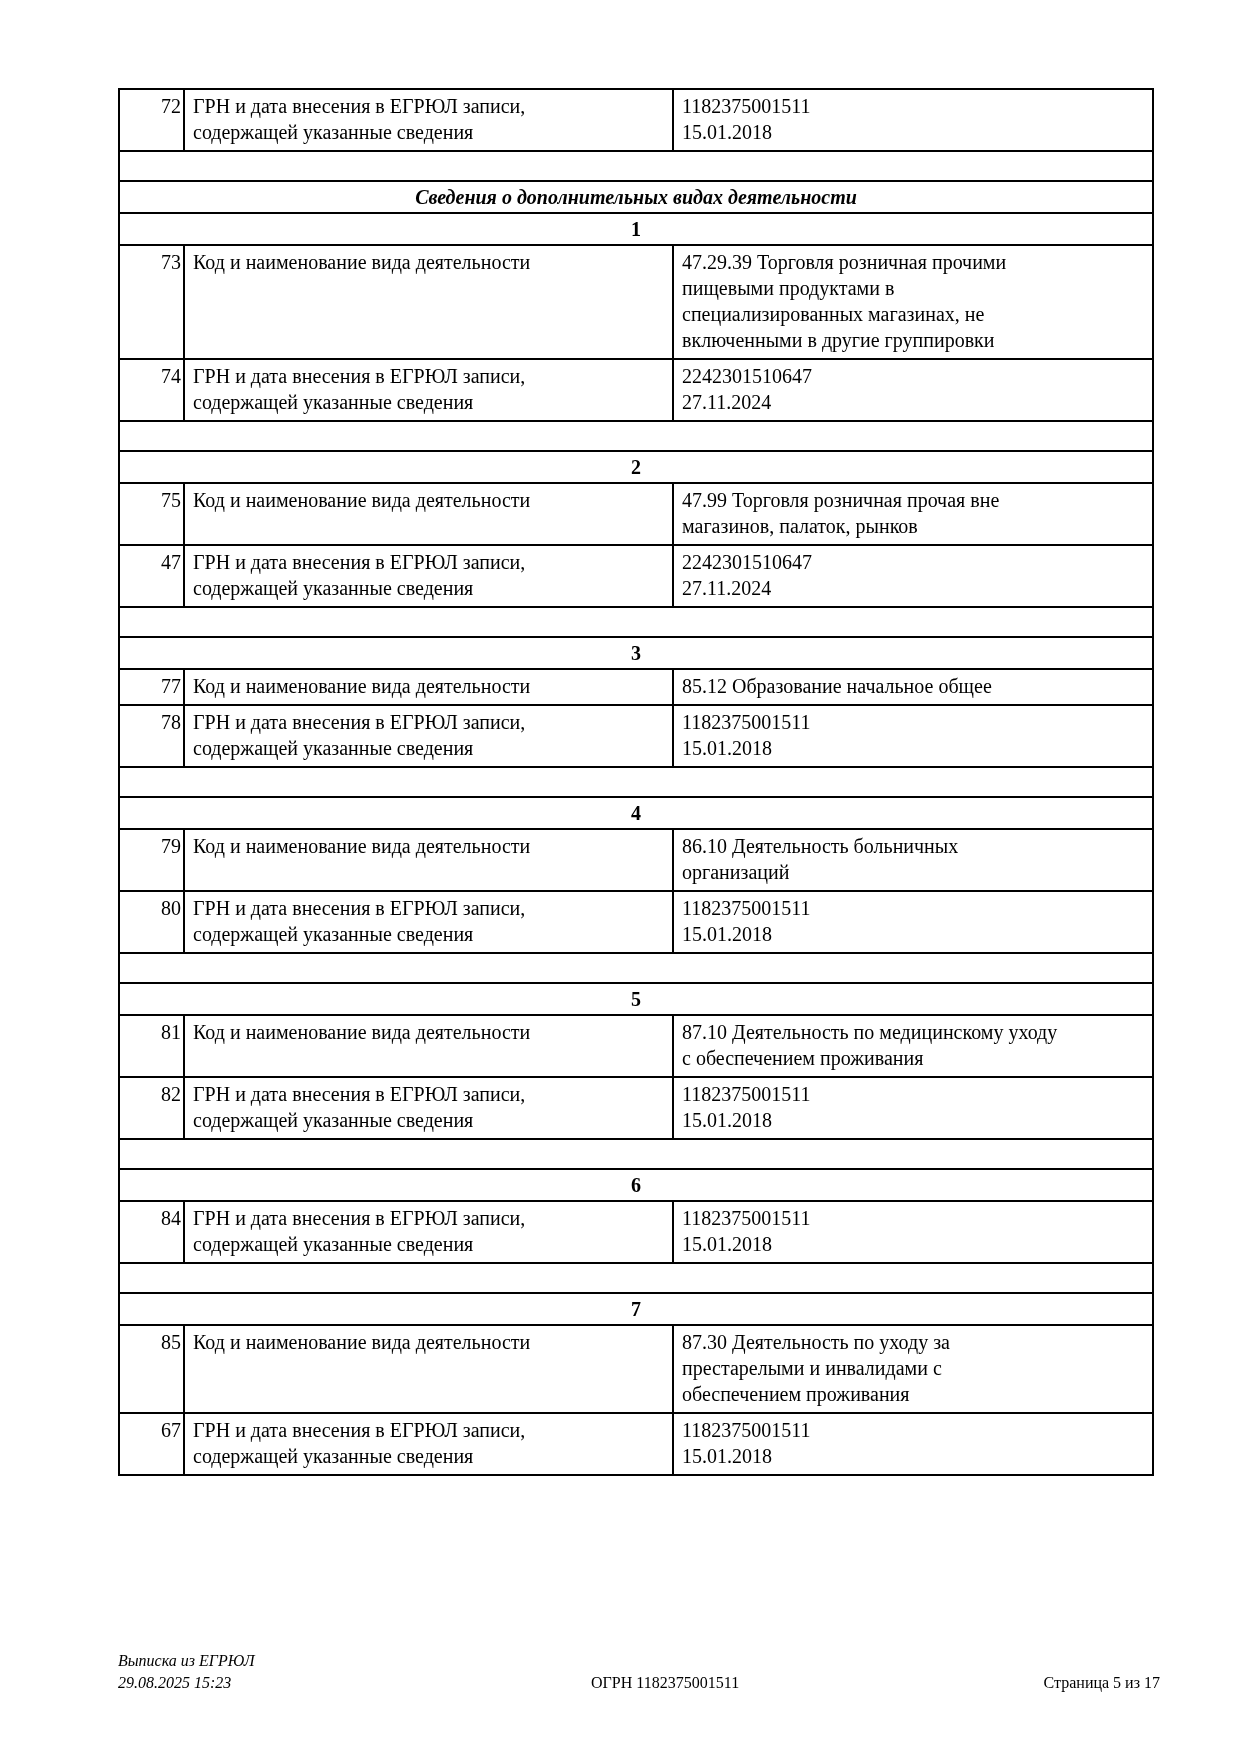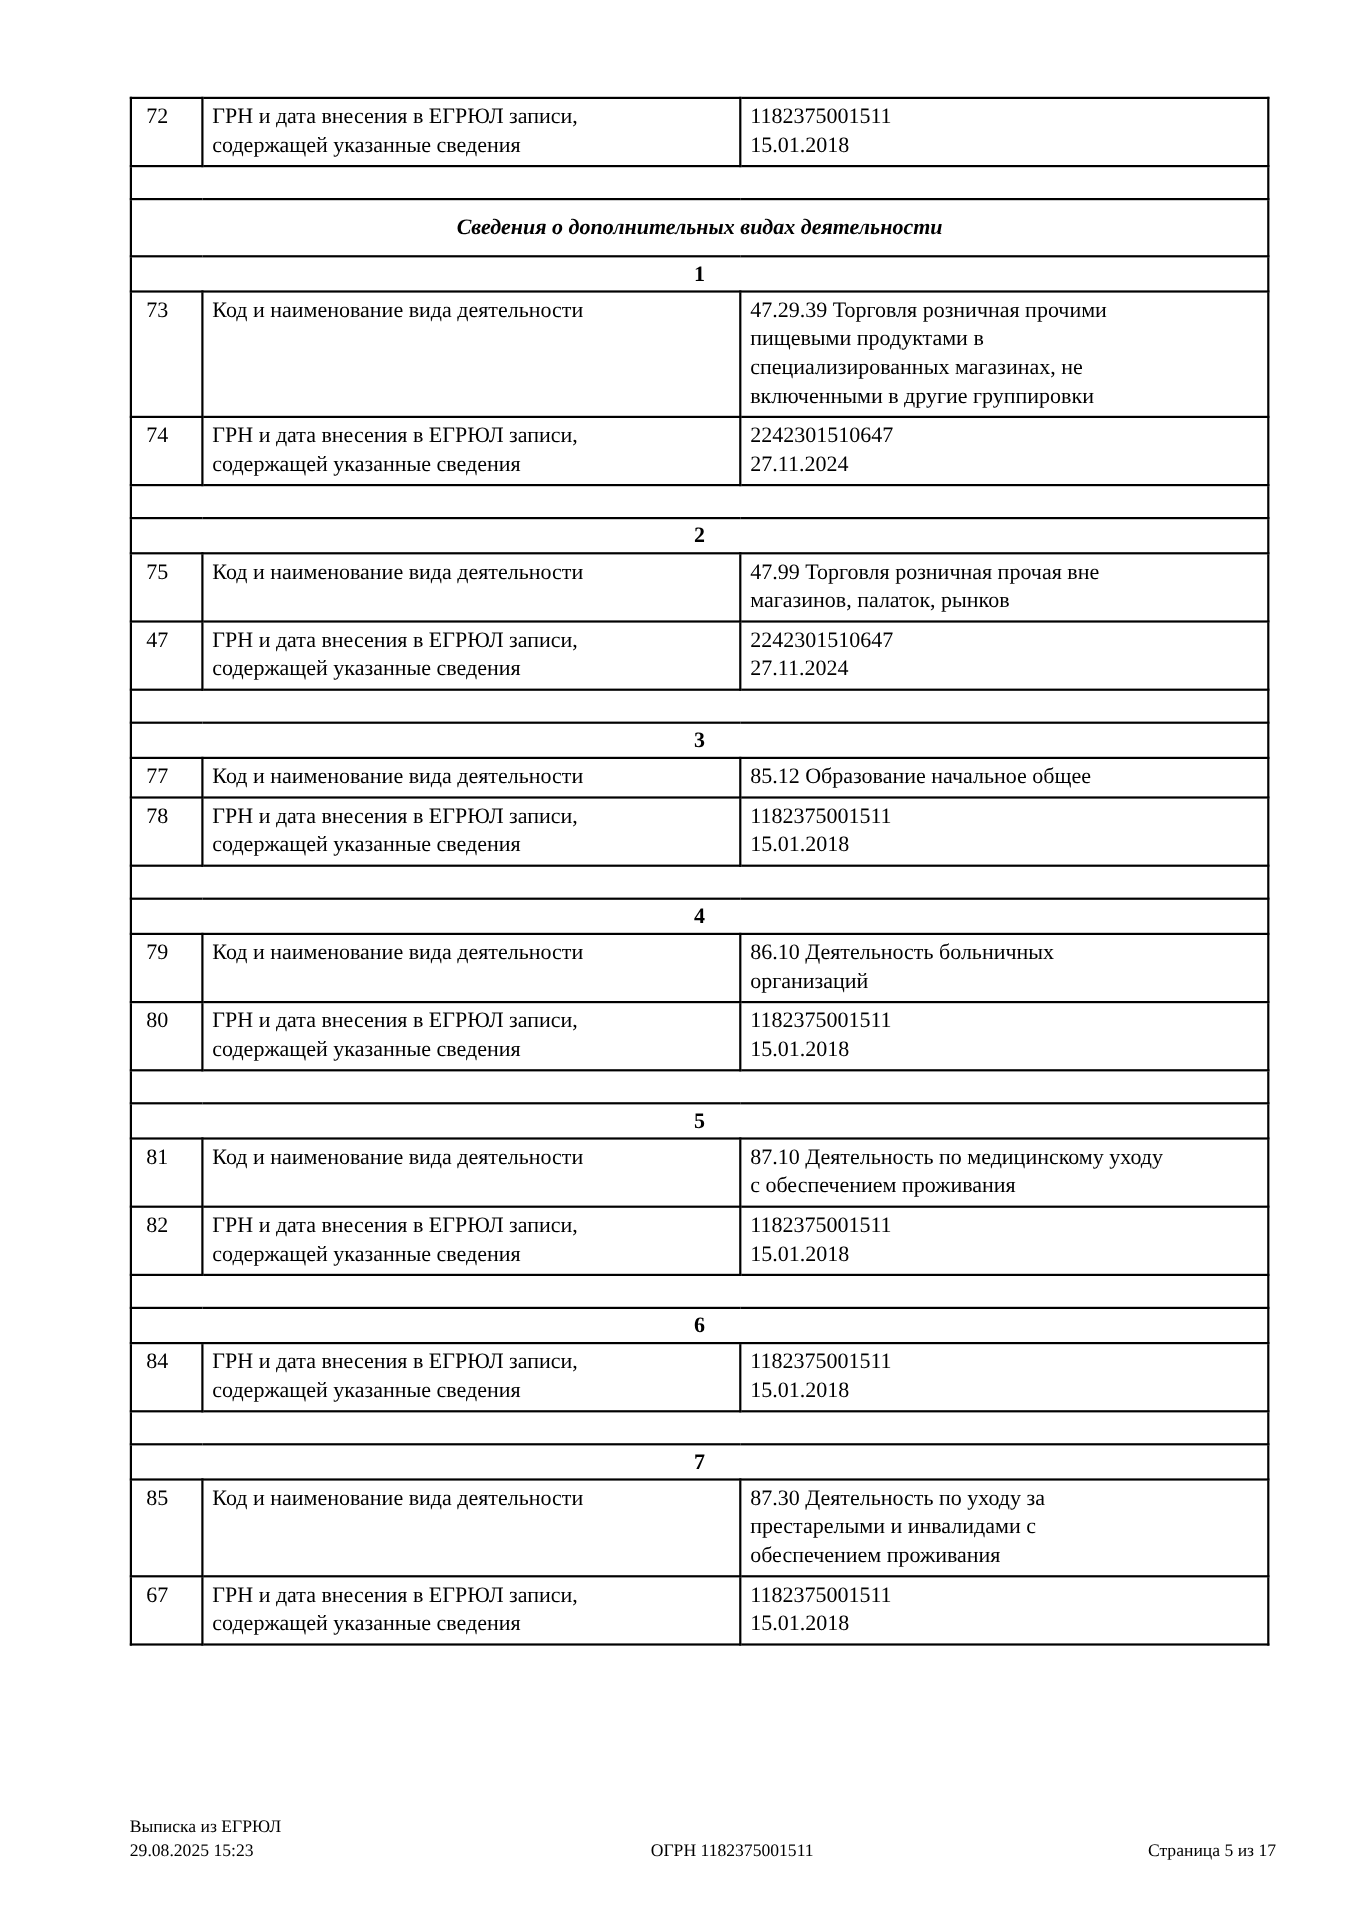--- a/index.html
+++ b/index.html
@@ -29,34 +29,34 @@
   .egrul-table col.col-label { width: 489px; }
   .egrul-table col.col-value { width: 480px; }
   .egrul-table td {
     border: 2px solid #000000;
     vertical-align: top;
     padding: 3px 8px 5px 8px;
     white-space: pre-line;
     word-wrap: break-word;
   }
   .egrul-table td.cell-num {
-    text-align: left;
+    text-align: right;
     padding-left: 13px;
     padding-right: 2px;
   }
   .egrul-table td.sep-cell {
     height: 28px;
     padding: 0;
   }
   .egrul-table td.title-cell {
     text-align: center;
     font-weight: bold;
     font-style: italic;
     height: 22px;
-    padding: 12px 4px;
+    padding: 2px 4px;
   }
   .egrul-table td.subtitle-cell {
     text-align: center;
     font-style: italic;
     height: 22px;
     padding: 2px 4px;
   }
   .egrul-table td.secnum-cell {
     text-align: center;
     font-weight: bold;
@@ -68,21 +68,21 @@
     position: absolute;
     left: 118px;
     top: 1650px;
     width: 1042px;
     display: flex;
     justify-content: space-between;
     align-items: flex-end;
     font-size: 16px;
     line-height: 22px;
   }
-  .page-footer .footer-left   { text-align: left; }
+  .page-footer .footer-left   { text-align: left; font-style: italic; }
   .page-footer .footer-center { text-align: center; margin-left: 32px; }
   .page-footer .footer-right  { text-align: right; }
 </style>
 </head>
 <body>
 
 <table class="egrul-table">
   <colgroup>
     <col class="col-num">
       <col class="col-label">

